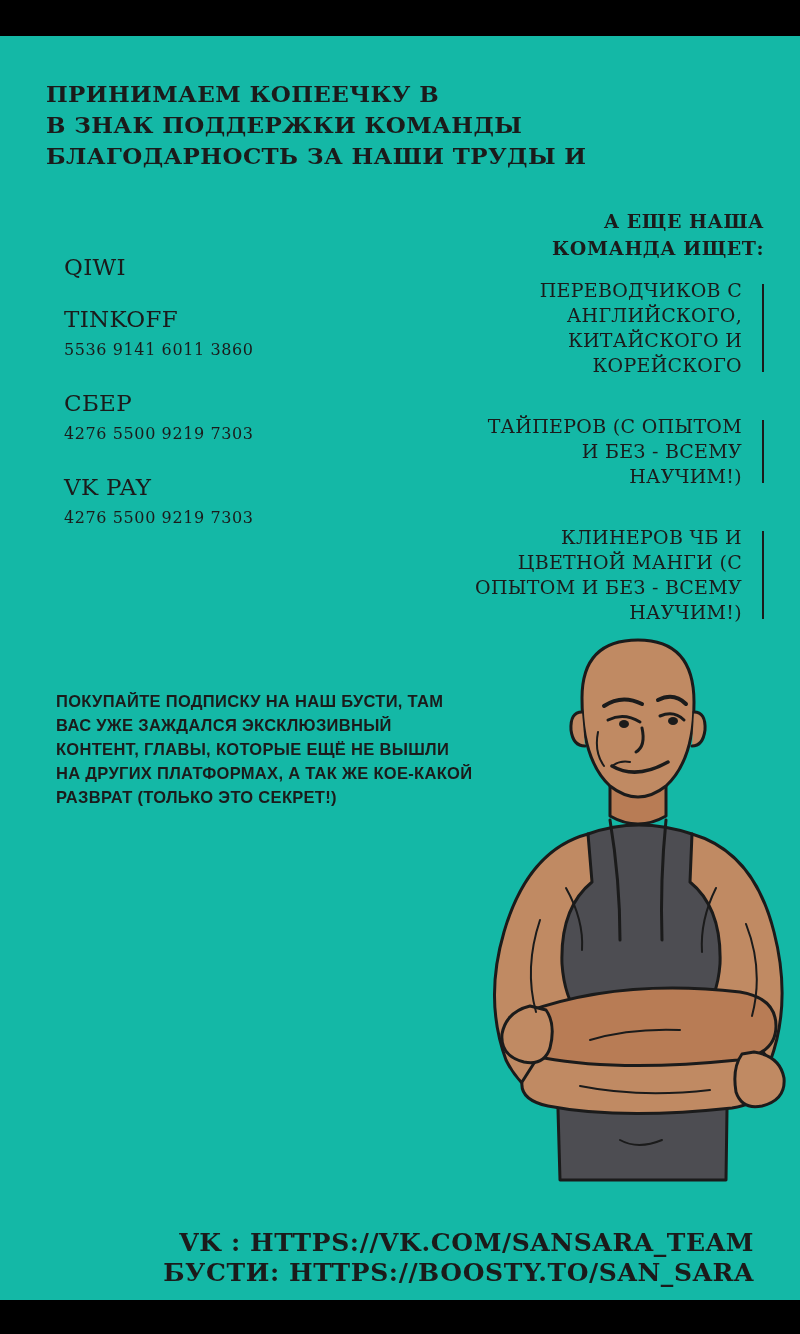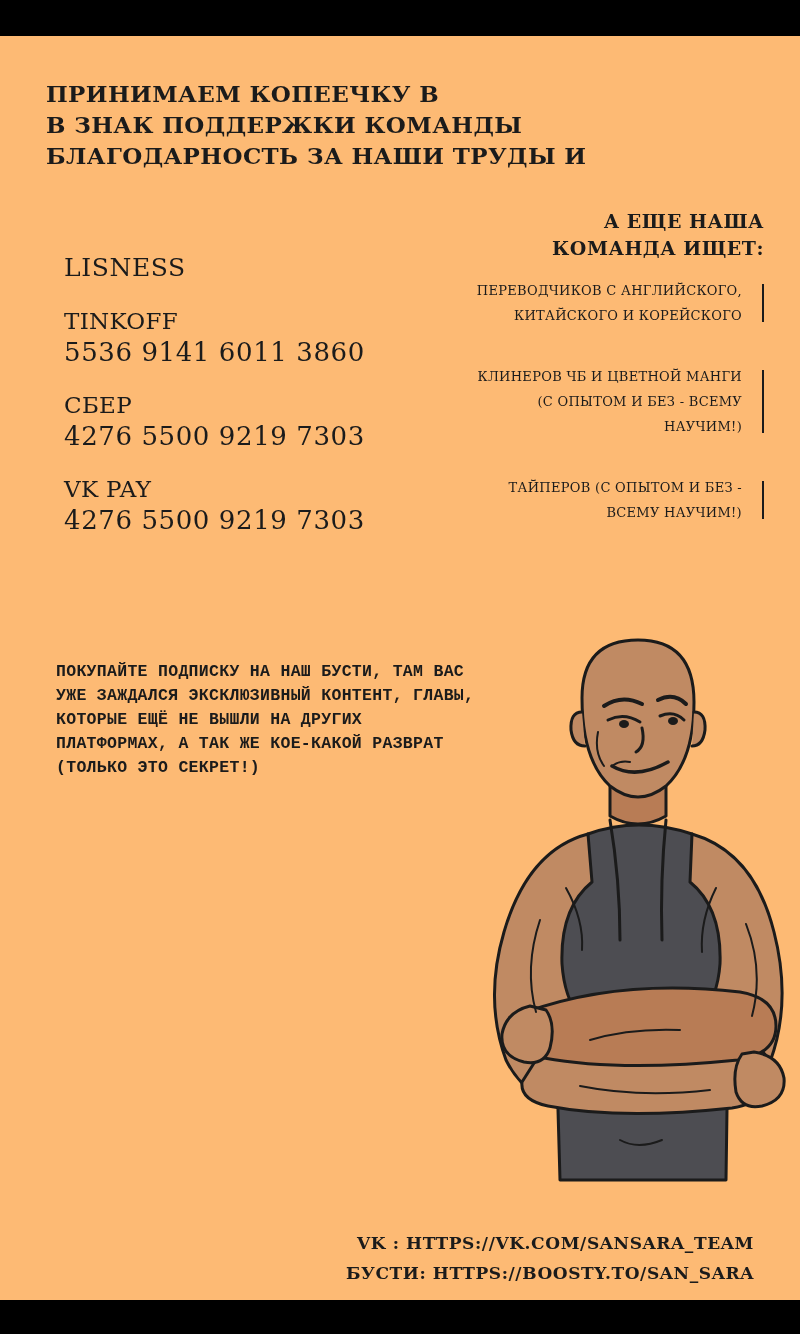--- a/index.html
+++ b/index.html
@@ -4,21 +4,21 @@
 <style>
   html, body {
     margin: 0;
     padding: 0;
     background: #000;
   }
   .page {
     position: relative;
     width: 800px;
     height: 1334px;
-    background: #fdba74;
+    background: #14b8a6;
     overflow: hidden;
     font-family: "DejaVu Serif", serif;
     color: #1b1b1b;
   }
   .band-top {
     position: absolute;
     left: 0; top: 0;
     width: 800px; height: 36px;
     background: #000000;
   }
@@ -56,21 +56,21 @@
   .don-name {
     font-family: "DejaVu Serif", serif;
     font-size: 23px;
     line-height: 30px;
     letter-spacing: 0.3px;
     text-transform: uppercase;
     color: #1b1b1b;
   }
   .don-value {
     font-family: "DejaVu Serif", serif;
-    font-size: 26px;
+    font-size: 16px;
     line-height: 32px;
     letter-spacing: 0.6px;
     text-transform: uppercase;
     color: #1b1b1b;
   }
   .don-value.big { font-size: 25px; }
 
   
   .vacancy-title {
     position: absolute;
@@ -91,61 +91,62 @@
     right: 36px;
     top: 278px;
     width: 330px;
   }
   .vac-item {
     position: relative;
     text-align: right;
     padding-right: 22px;
     margin-bottom: 36px;
     font-family: "DejaVu Serif", serif;
-    font-size: 13px;
+    font-size: 19px;
     line-height: 25px;
     letter-spacing: 0.3px;
     text-transform: uppercase;
     margin-left: 36px;
   }
   .vac-item::after {
     content: "";
     position: absolute;
     right: 0;
     top: 6px;
     bottom: 6px;
     width: 2px;
     background: #1b1b1b;
   }
 
   
   .para {
     position: absolute;
     left: 56px;
-    font-family: Liberation Mono, monospace;
+    font-family: Liberation Sans, sans-serif;
     font-weight: bold;
     font-size: 16.5px;
     line-height: 24px;
     letter-spacing: 0.3px;
     text-transform: uppercase;
     color: #1b1b1b;
     width: 420px;
+    margin-top: 29px;
   }
   .para-1 { top: 660px; }
   .para-2 { top: 840px; }
 
   
   .links {
     position: absolute;
     right: 46px;
     bottom: 46px;
     text-align: right;
     font-family: "DejaVu Serif", serif;
     font-weight: bold;
-    font-size: 17px;
+    font-size: 25px;
     line-height: 30px;
     letter-spacing: 0.6px;
     text-transform: uppercase;
     color: #1b1b1b;
   }
 
   
   .character {
     position: absolute;
     left: 470px;
@@ -163,21 +164,21 @@
   <div class="band-bottom"></div>
 
   <div class="headline">
     <div>Принимаем копеечку в</div>
     <div>в знак поддержки команды</div>
     <div>благодарность за наши труды и</div>
   </div>
 
   <div class="donations">
     <div class="don-group">
-      <div class="don-value big">LISNESS</div>
+      <div class="don-name">Qiwi</div>
     </div>
     <div class="don-group">
       <div class="don-name">Tinkoff</div>
       <div class="don-value">5536 9141 6011 3860</div>
     </div>
     <div class="don-group">
       <div class="don-name">Сбер</div>
       <div class="don-value">4276 5500 9219 7303</div>
     </div>
     <div class="don-group">
@@ -186,22 +187,22 @@
     </div>
   </div>
 
   <div class="vacancy-title">
     <div>А еще наша</div>
     <div>команда ищет:</div>
   </div>
 
   <div class="vacancies">
     <div class="vac-item">Переводчиков с английского, китайского и корейского</div>
+    <div class="vac-item">Тайперов (с опытом и без - всему научим!)</div>
     <div class="vac-item">Клинеров ЧБ и цветной манги (с опытом и без - всему научим!)</div>
-    <div class="vac-item">Тайперов (с опытом и без - всему научим!)</div>
   </div>
 
   <div class="para para-1">Покупайте подписку на наш Бусти, там вас уже заждался эксклюзивный контент, главы, которые ещё не вышли на других платформах, а так же кое-какой разврат (только это секрет!)</div>
 
   <div class="links">
     <div>VK : https://vk.com/sansara_team</div>
     <div>Бусти: https://boosty.to/san_sara</div>
   </div>
 
   <svg class="character" viewBox="0 0 330 680">

